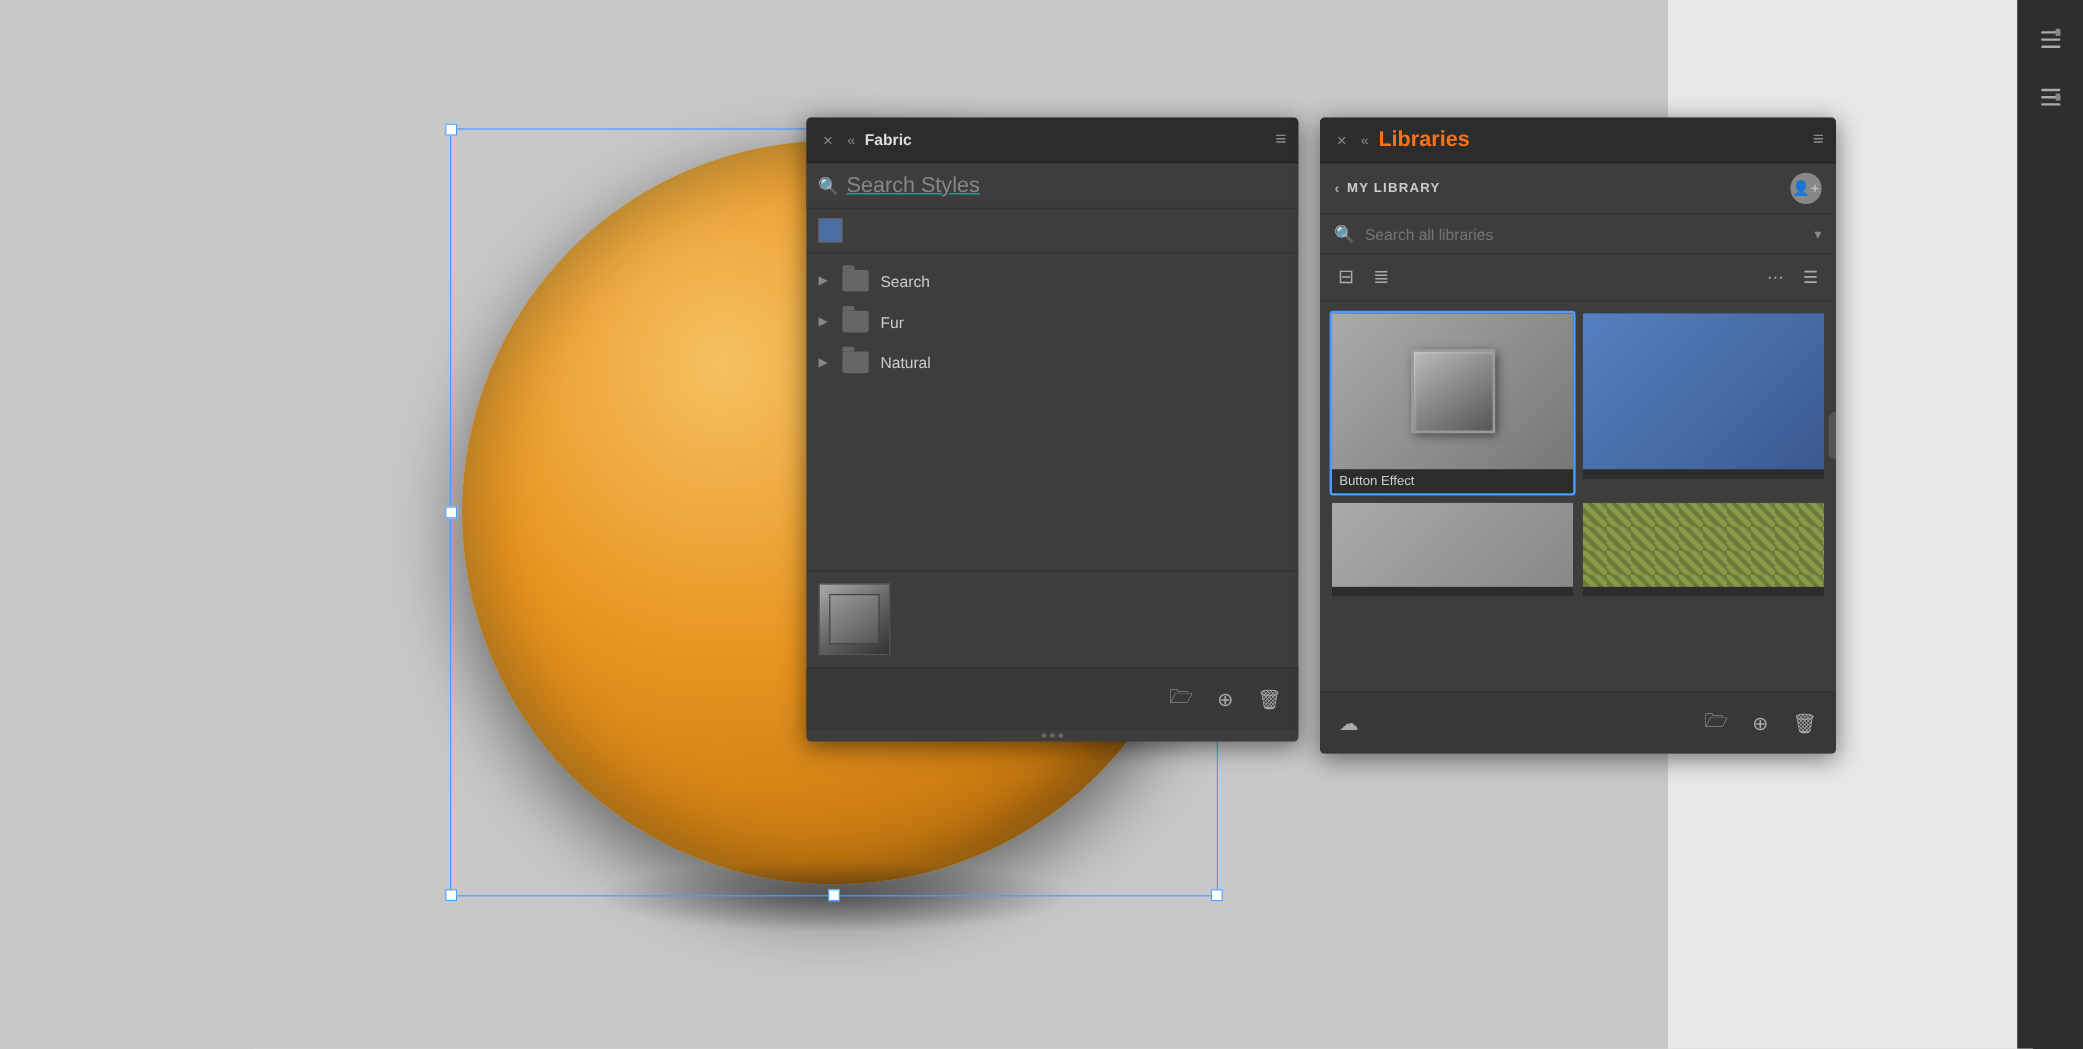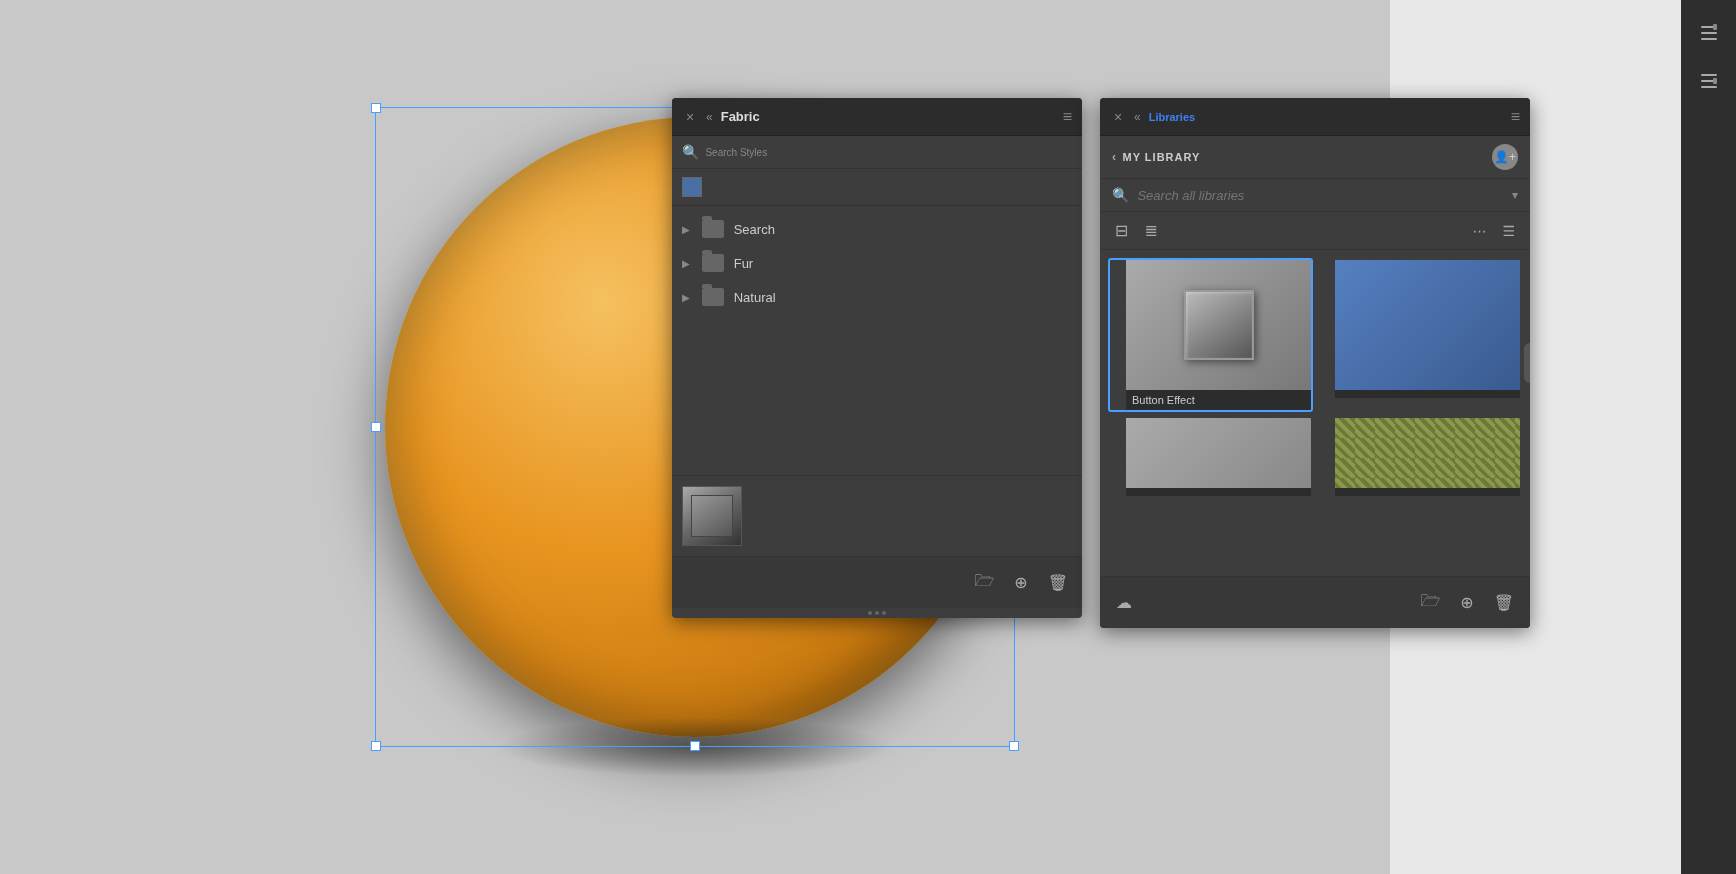--- a/index.html
+++ b/index.html
@@ -214,22 +214,23 @@
     .search-icon {
       color: #888;
       font-size: 14px;
     }
 
     .search-input {
       flex: 1;
       background: transparent;
       border: none;
       outline: none;
-      color: #c4b5fd;
-      font-size: 10px;
+      color: #14b8a6;
+      font-size: 18px;
+      text-decoration: underline;
     }
 
     .search-input::placeholder { color: #888; }
 
     
     .swatch-area {
       padding: 8px 10px;
       border-bottom: 1px solid #333;
     }
 
@@ -342,22 +343,22 @@
       display: flex;
       align-items: center;
       justify-content: space-between;
       padding: 8px 10px;
       background: #2c2c2c;
       border-bottom: 1px solid #222;
       min-height: 38px;
     }
 
     .lib-title {
-      color: #3b82f6;
-      font-size: 11px;
+      color: #f97316;
+      font-size: 18px;
       font-weight: 600;
     }
 
     
     .my-library-nav {
       display: flex;
       align-items: center;
       justify-content: space-between;
       padding: 8px 12px;
       border-bottom: 1px solid #333;
@@ -412,21 +413,20 @@
       font-size: 14px;
     }
 
     .lib-search-input {
       flex: 1;
       background: transparent;
       border: none;
       outline: none;
       color: #0ea5e9;
       font-size: 13px;
-      font-style: italic;
     }
 
     .lib-search-dropdown {
       color: #888;
       font-size: 12px;
       cursor: pointer;
     }
 
     
     .lib-toolbar {
@@ -469,21 +469,20 @@
     .lib-grid::-webkit-scrollbar { width: 6px; }
     .lib-grid::-webkit-scrollbar-track { background: #3d3d3d; }
     .lib-grid::-webkit-scrollbar-thumb { background: #666; border-radius: 3px; }
 
     .lib-item {
       cursor: pointer;
       border-radius: 3px;
       overflow: hidden;
       position: relative;
       border: 2px solid transparent;
-      padding-left: 16px;
     }
 
     .lib-item.selected {
       border-color: #4a9eff;
     }
 
     .lib-item-thumb {
       width: 100%;
       height: 130px;
       display: flex;

